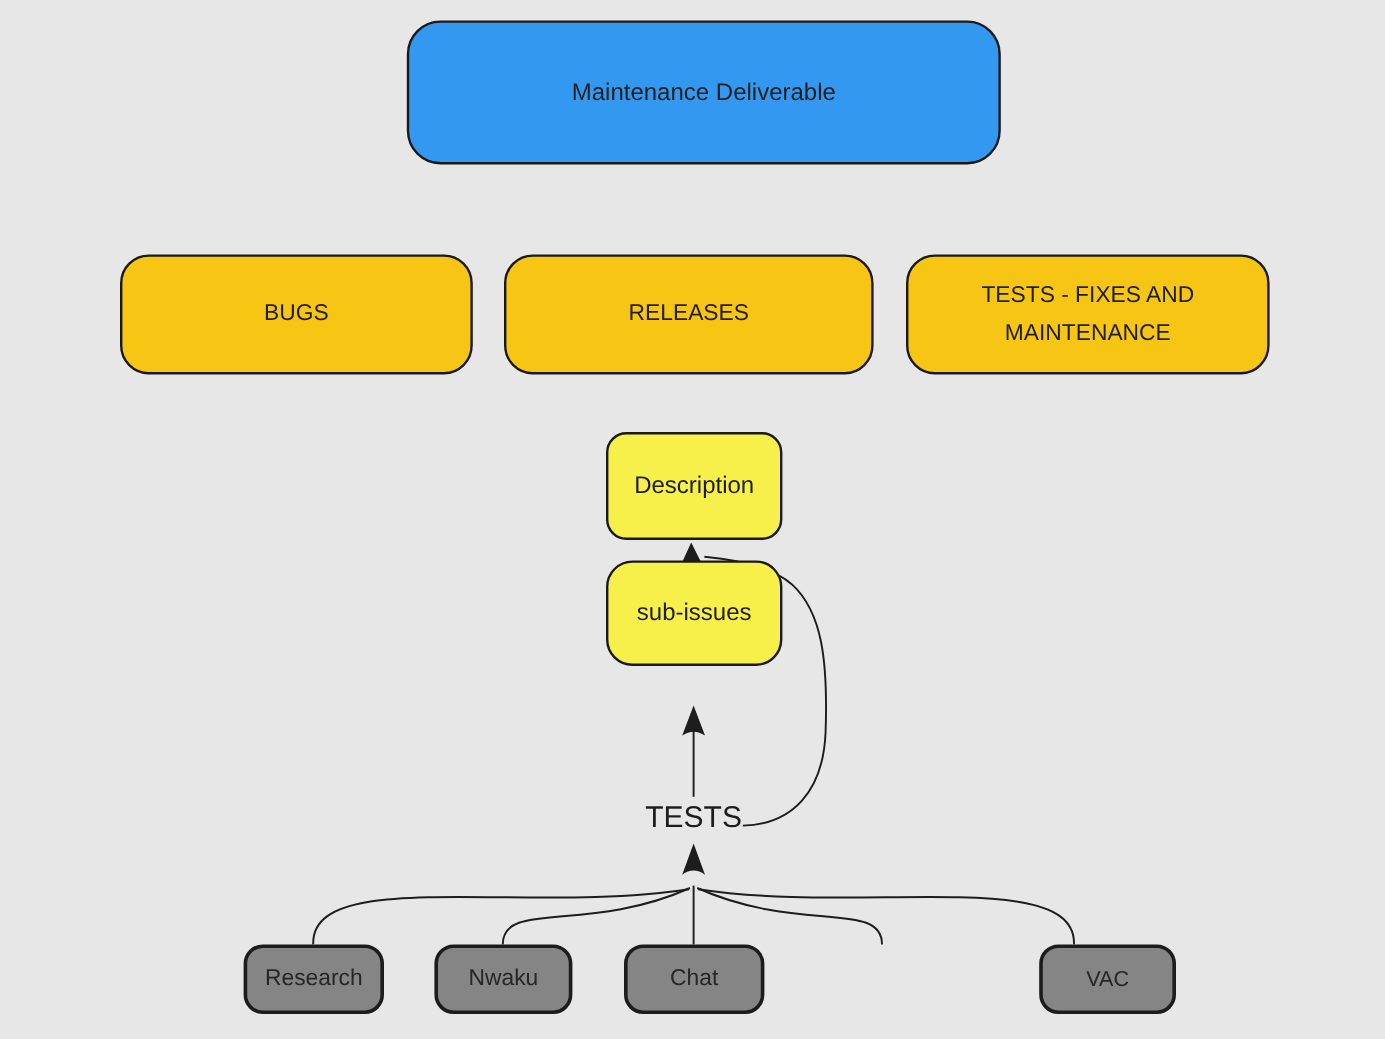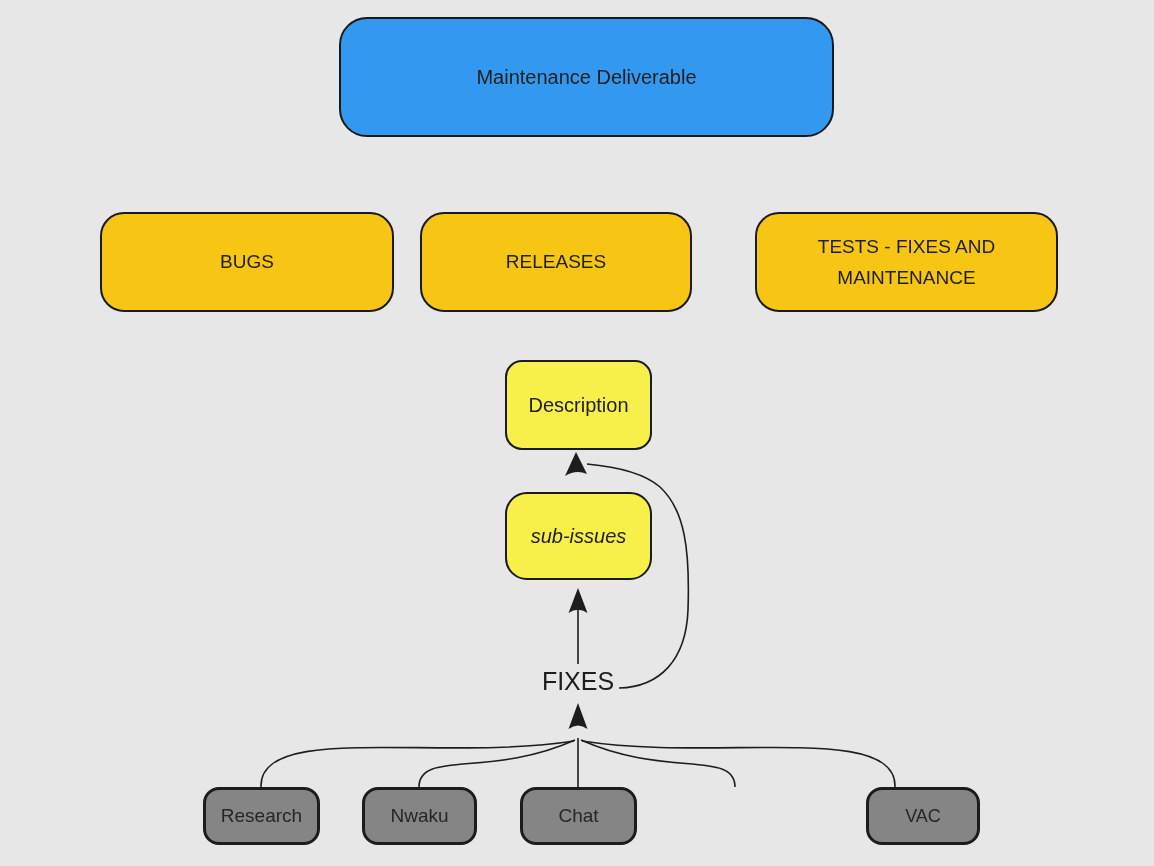--- a/index.html
+++ b/index.html
@@ -39,31 +39,31 @@
     margin-left:17px;
   }
   .n-gold {
     top:212px; height:100px;
     background:var(--gold,#f7c514);
     border-radius:24px;
     font-size:19px;
     line-height:1.65;
   }
   .n-bugs     { left:100px; width:294px; }
-  .n-releases { left:420px; width:272px; }
+  .n-releases { left:420px; width:308px; }
   .n-tests    { left:755px; width:303px; padding:0 28px; }
 
   .n-yellow {
     left:505px; width:147px;
     background:var(--yellow,#f7ef4a);
     border-radius:22px;
     font-size:20px;
   }
   .n-description { top:360px; height:90px;border-radius:17px; }
-  .n-subissues   { top:492px; height:88px;font-style:italic; }
+  .n-subissues   { top:467px; height:88px; }
 
   .issues-label {
     position:absolute;
     left:495px; top:667px; width:166px;
     text-align:center;
     font-size:25px;
     color:#1d1d1d;
   }
 
   .n-gray {
@@ -116,21 +116,21 @@
   </div>
 
   <div class="node n-yellow n-description">
     <span>Description</span>
   </div>
   <div class="node n-yellow n-subissues">
     <span>sub-issues</span>
   </div>
 
   <div class="issues-label">
-    <span>FIXES</span>
+    <span>TESTS</span>
   </div>
 
   <div class="node n-gray n-research">
     <span>Research</span>
   </div>
   <div class="node n-gray n-nwaku">
     <span>Nwaku</span>
   </div>
   <div class="node n-gray n-chat">
     <span>Chat</span>

